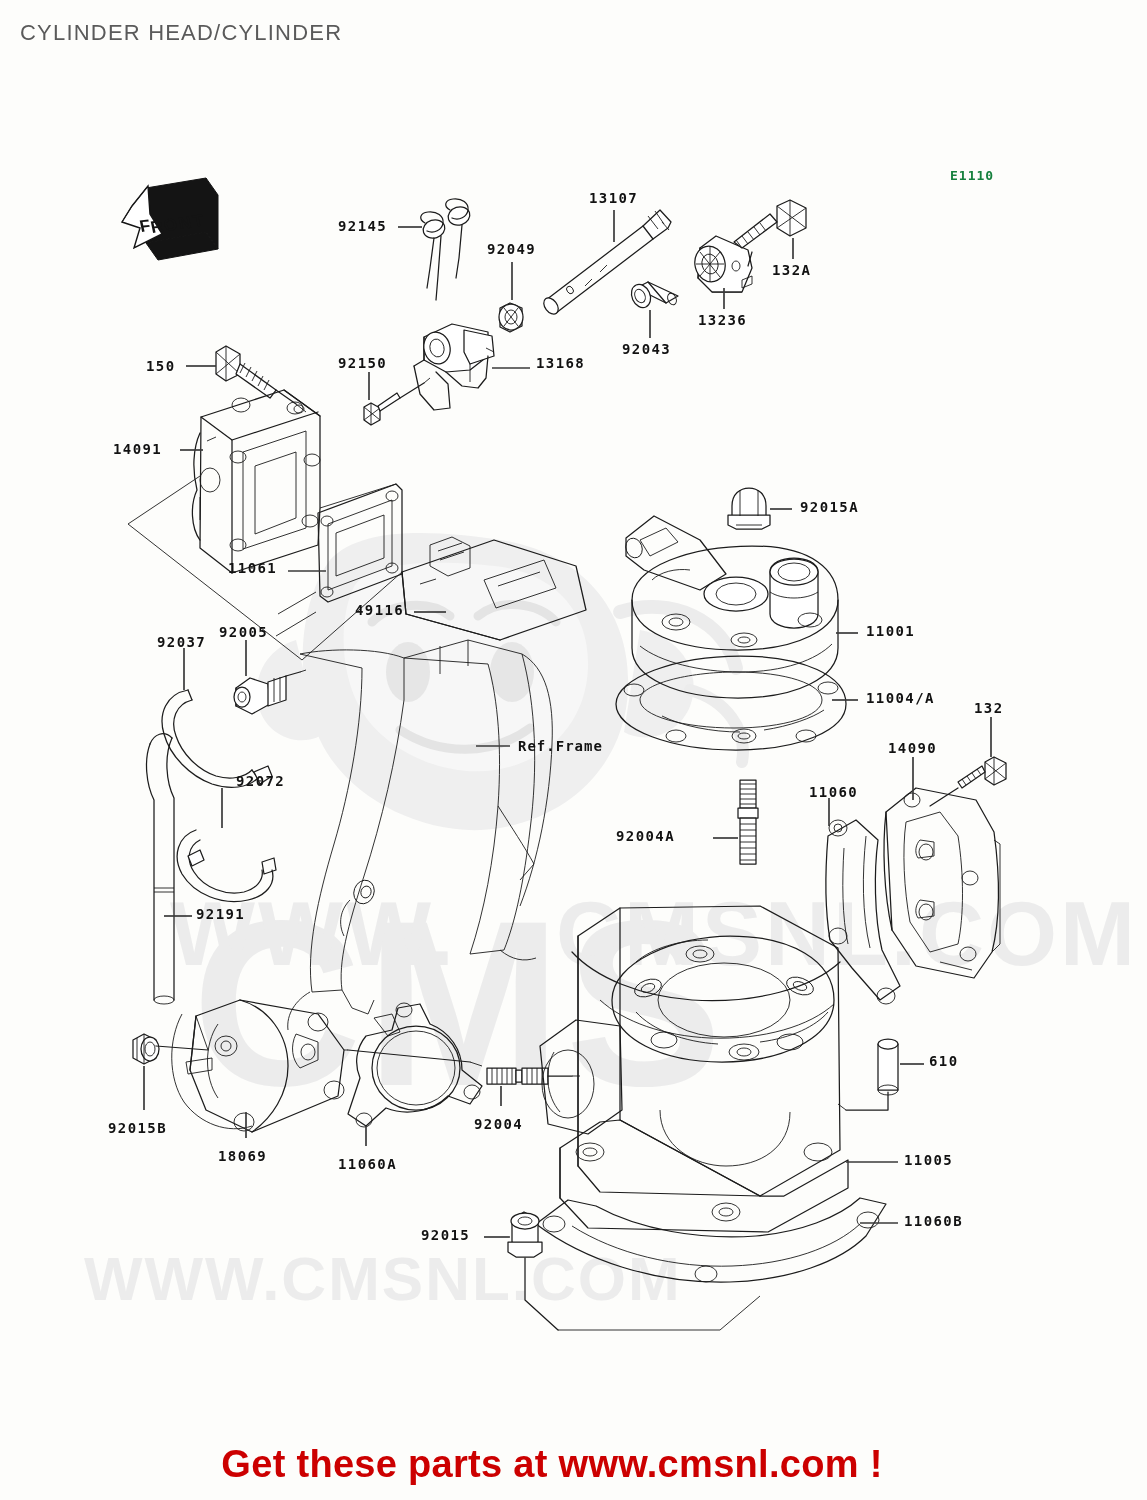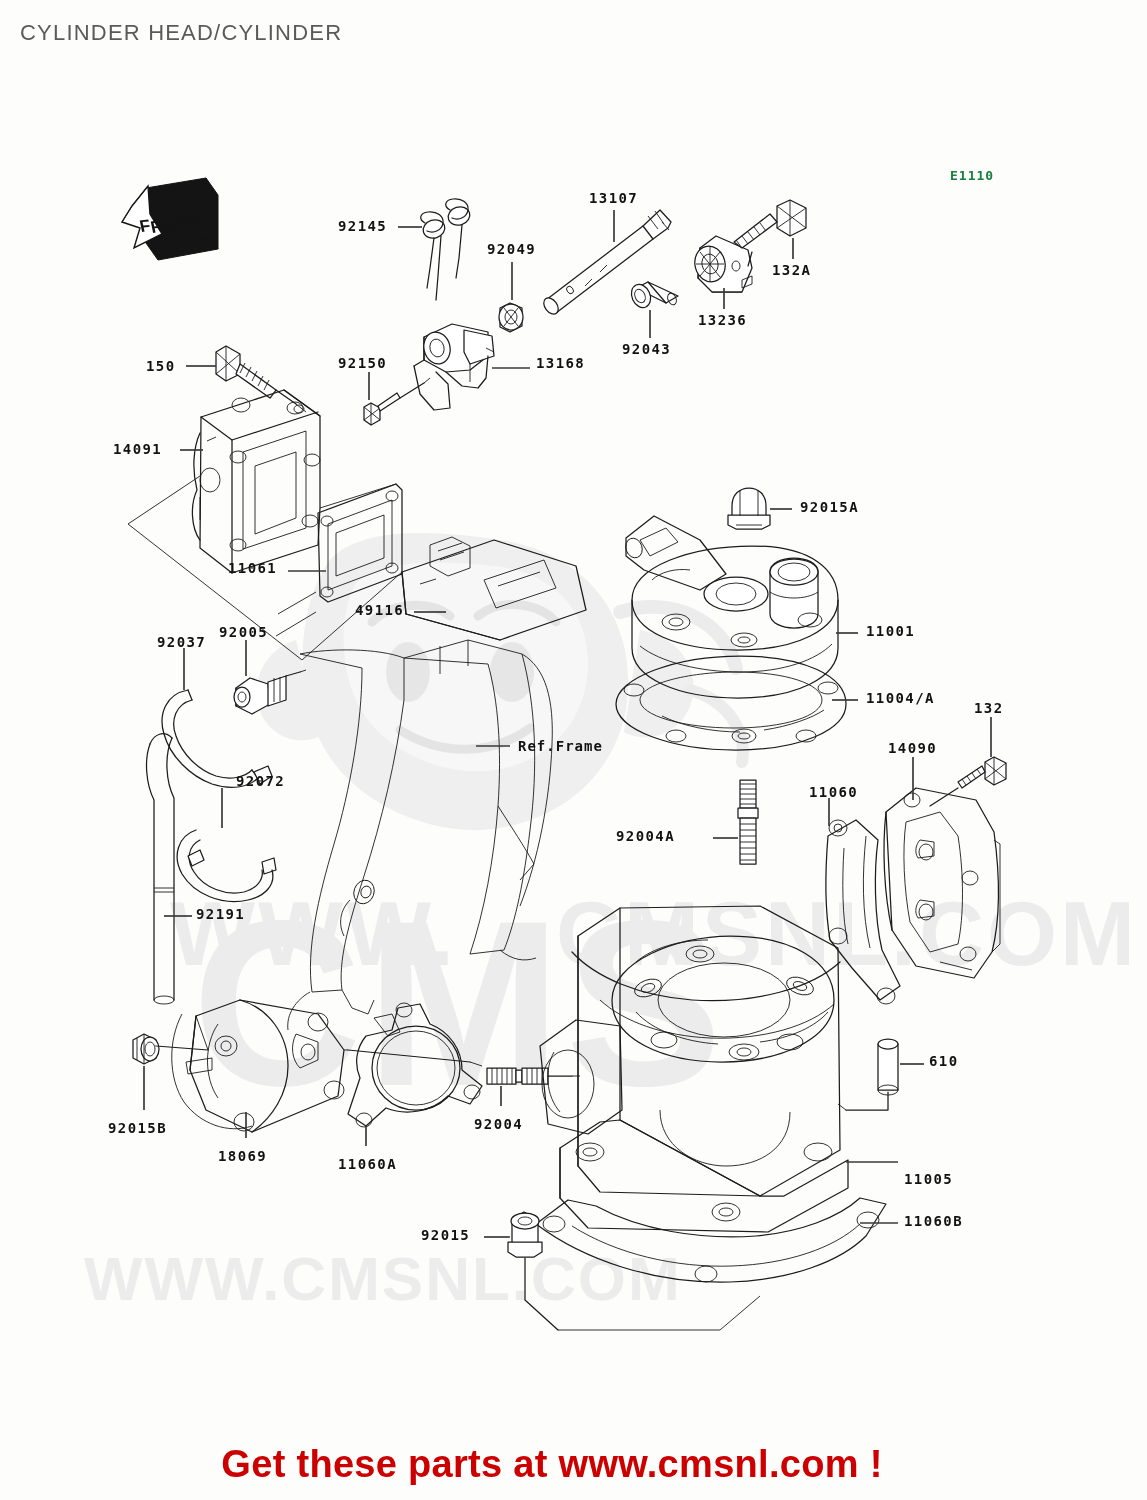--- a/index.html
+++ b/index.html
@@ -625,19 +625,19 @@
   <div class="callout ref" style="left:518px; top:738px;">Ref.Frame</div>
   <div class="callout" style="left:809px;  top:784px;">11060</div>
   <div class="callout" style="left:196px;  top:773px;margin-left:40px;">92072</div>
   <div class="callout" style="left:616px;  top:828px;">92004A</div>
   <div class="callout" style="left:196px;  top:906px;">92191</div>
   <div class="callout" style="left:929px;  top:1053px;">610</div>
   <div class="callout" style="left:108px;  top:1120px;">92015B</div>
   <div class="callout" style="left:474px;  top:1116px;">92004</div>
   <div class="callout" style="left:218px;  top:1148px;">18069</div>
   <div class="callout" style="left:338px;  top:1156px;">11060A</div>
-  <div class="callout" style="left:904px;  top:1152px;margin-top:19px;">11005</div>
+  <div class="callout" style="left:904px;  top:1152px;">11005</div>
   <div class="callout" style="left:904px;  top:1213px;">11060B</div>
   <div class="callout" style="left:421px;  top:1227px;">92015</div>
 
   <div id="footer-text">Get these parts at www.cmsnl.com !</div>
 
 </div>
 
 </body></html>

